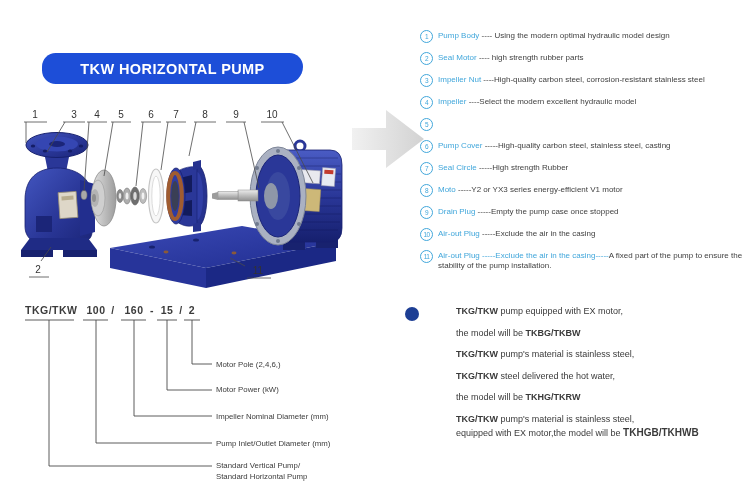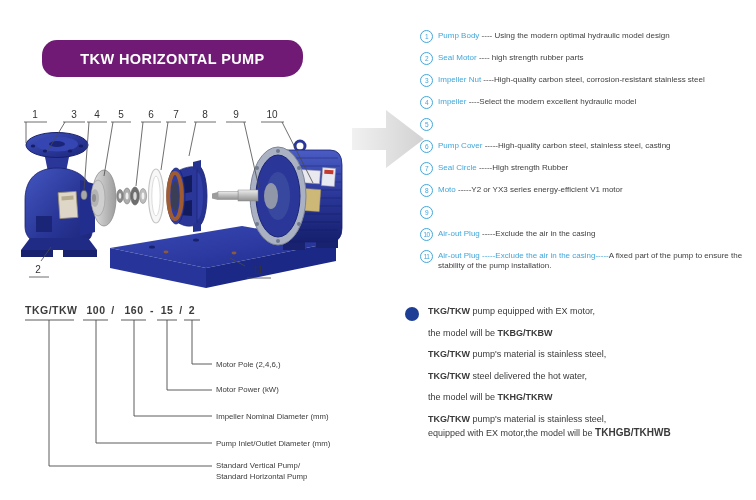--- a/index.html
+++ b/index.html
@@ -2,22 +2,22 @@
 <html><head>
 <meta charset="utf-8">
 <style>
   html,body{margin:0;padding:0;background:#ffffff;}
   .canvas{
     position:relative;width:756px;height:500px;background:#ffffff;
     font-family:"Liberation Sans",sans-serif;overflow:hidden;
   }
   
   .ribbon{
-    position:absolute;left:42px;top:40px;width:261px;height:37px;
-    background:#701a75;border-radius:15px 15px 19px 15px;
+    position:absolute;left:42px;top:53px;width:261px;height:31px;
+    background:#1d4ed8;border-radius:15px 15px 19px 15px;
     color:#ffffff;font-weight:bold;font-size:14.5px;letter-spacing:.4px;
     display:flex;align-items:center;justify-content:center;
   }
   
   .exploded{position:absolute;left:0;top:92px;width:430px;height:200px;}
   svg text{font-family:"Liberation Sans",sans-serif;}
   .co{font-size:10px;fill:#333333;text-anchor:middle;}
   .ld{stroke:#4a4a4a;stroke-width:.8;fill:none;}
   
   .parts-list{
@@ -39,21 +39,21 @@
   .mcode{font-size:10.5px;font-weight:bold;fill:#3b3b3b;letter-spacing:.5px;}
   .mlabel{font-size:7.8px;fill:#3b3b3b;}
   .mline{stroke:#4a4a4a;stroke-width:.9;fill:none;}
   
   .notes{position:absolute;left:400px;top:305px;width:350px;}
   .notes-bullet{
     position:absolute;left:5px;top:2px;width:14px;height:14px;
     border-radius:50%;background:#1d3e94;
   }
   .notes-lines{margin-left:28px;}
-  .nline{font-size:9px;line-height:12px;color:#3a3a3a;margin-bottom:9.5px;}
+  .nline{font-size:9px;line-height:12px;color:#3a3a3a;margin-bottom:9.5px;margin-left:28px;}
   .nline .b{font-weight:bold;}
   .nline.tight{margin-bottom:2px;}
   .nline.last .b{font-size:10px;}
 </style>
 </head>
 <body>
 
 <div class="canvas">
 
   <div class="ribbon">TKW HORIZONTAL PUMP</div>
@@ -235,20 +235,21 @@
     <div class="pl-item">
       <span class="pl-num">7</span>
       <span class="pl-text"><span class="pl-name">Seal Circle</span><span class="pl-desc"> -----High strength Rubber</span></span>
     </div>
     <div class="pl-item">
       <span class="pl-num">8</span>
       <span class="pl-text"><span class="pl-name">Moto</span><span class="pl-desc"> -----Y2 or YX3 series energy-efficient V1 motor</span></span>
     </div>
     <div class="pl-item">
       <span class="pl-num">9</span>
+      <span class="pl-text"><span class="pl-name">Drain Plug</span><span class="pl-desc"> -----Empty the pump case once stopped</span></span>
     </div>
     <div class="pl-item">
       <span class="pl-num">10</span>
       <span class="pl-text"><span class="pl-name">Air-out Plug</span><span class="pl-desc"> -----Exclude the air in the casing</span></span>
     </div>
     <div class="pl-item">
       <span class="pl-num">11</span>
       <span class="pl-text"><span class="pl-name">Air-out Plug -----Exclude the air in the casing-----</span><span class="pl-desc">A fixed part of the pump to ensure the stability of the pump installation.</span></span>
     </div>
   </div>

